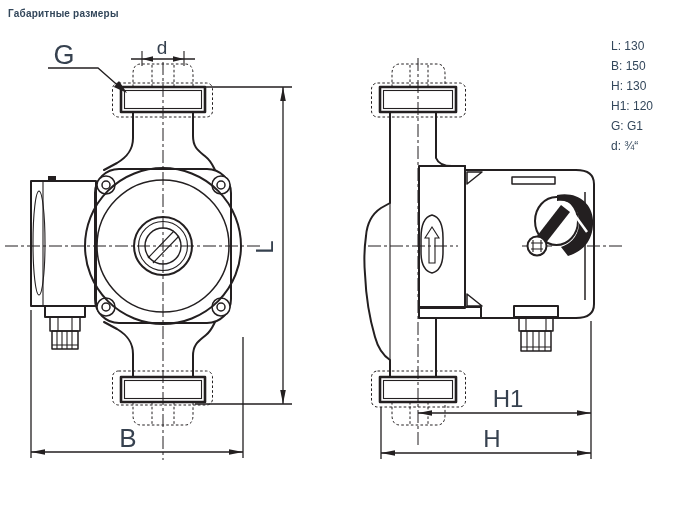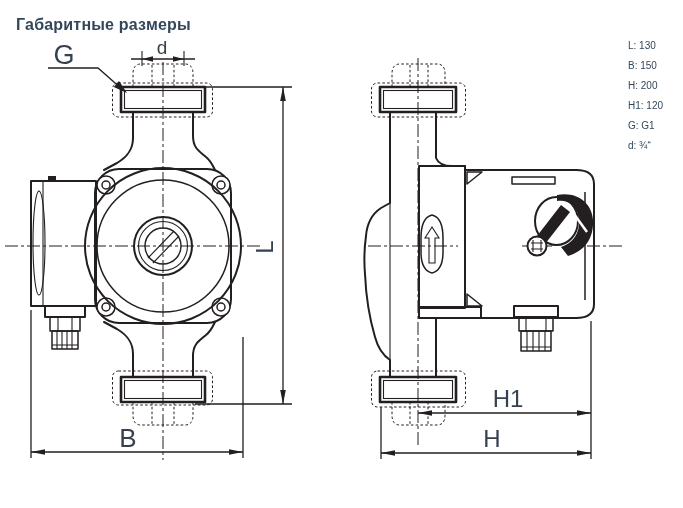--- a/index.html
+++ b/index.html
@@ -4,27 +4,27 @@
 <style>
   :root{ --line:#231f20; --label:#36414f; --title:#33475b; --background:#ffffff; }
   html,body{margin:0;padding:0;}
   body{
     width:683px;height:508px;position:relative;overflow:hidden;
     background:var(--background);
     font-family:"Liberation Sans","DejaVu Sans",sans-serif;
   }
   .page{position:absolute;inset:0;}
   .page-title{
-    position:absolute;left:8px;top:8px;margin:8px;
-    font-size:16px;font-weight:bold;color:var(--title);
+    position:absolute;left:8px;top:8px;margin:0;
+    font-size:10px;font-weight:bold;color:var(--title);
     letter-spacing:.2px;
   }
   .legend{
-    position:absolute;left:628px;top:36px;
-    font-size:10px;line-height:20px;color:var(--title);
+    position:absolute;left:611px;top:36px;
+    font-size:12px;line-height:20px;color:var(--title);
     white-space:nowrap;
   }
   svg{position:absolute;left:0;top:0;}
   
   .ln  {stroke:var(--line);fill:none;stroke-width:2;stroke-linejoin:round;stroke-linecap:round;}
   .ln3 {stroke:var(--line);fill:none;stroke-width:2.6;stroke-linejoin:round;}
   .ln15{stroke:var(--line);fill:none;stroke-width:1.5;stroke-linejoin:round;}
   .ln1 {stroke:var(--line);fill:none;stroke-width:1.1;}
   .dash{stroke:var(--line);fill:none;stroke-width:1;stroke-dasharray:2.6 2.2;}
   .cl  {stroke:var(--line);fill:none;stroke-width:1;stroke-dasharray:13 3 3 3;}
@@ -41,21 +41,21 @@
 </head>
 <body style="--line: #231f20; --label: #36414f; --title: #33475b; --background: #ffffff;">
 
 <div class="page">
 
   <h1 class="page-title">Габаритные размеры</h1>
 
   <div class="legend">
     <div>L: 130</div>
     <div>B: 150</div>
-    <div>H: 200</div>
+    <div>H: 130</div>
     <div>H1: 120</div>
     <div>G: G1</div>
     <div>d: ¾“</div>
   </div>
 
   <svg width="683" height="508" viewBox="0 0 683 508">
 
     <g>
 
       <path class="cl" d="M163,62 V460"></path>

